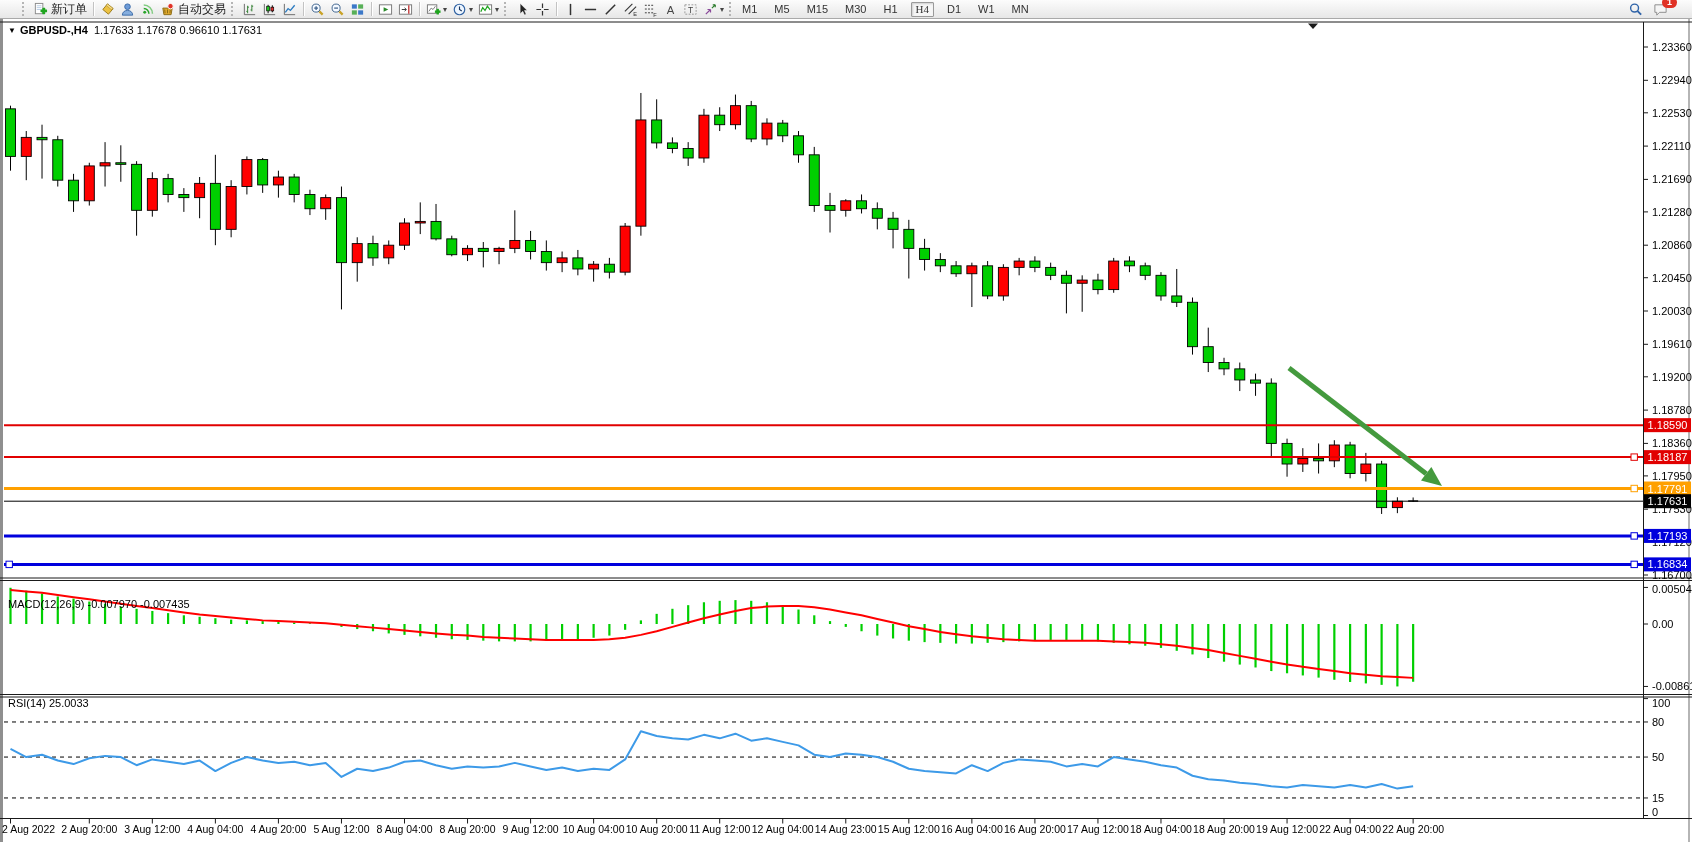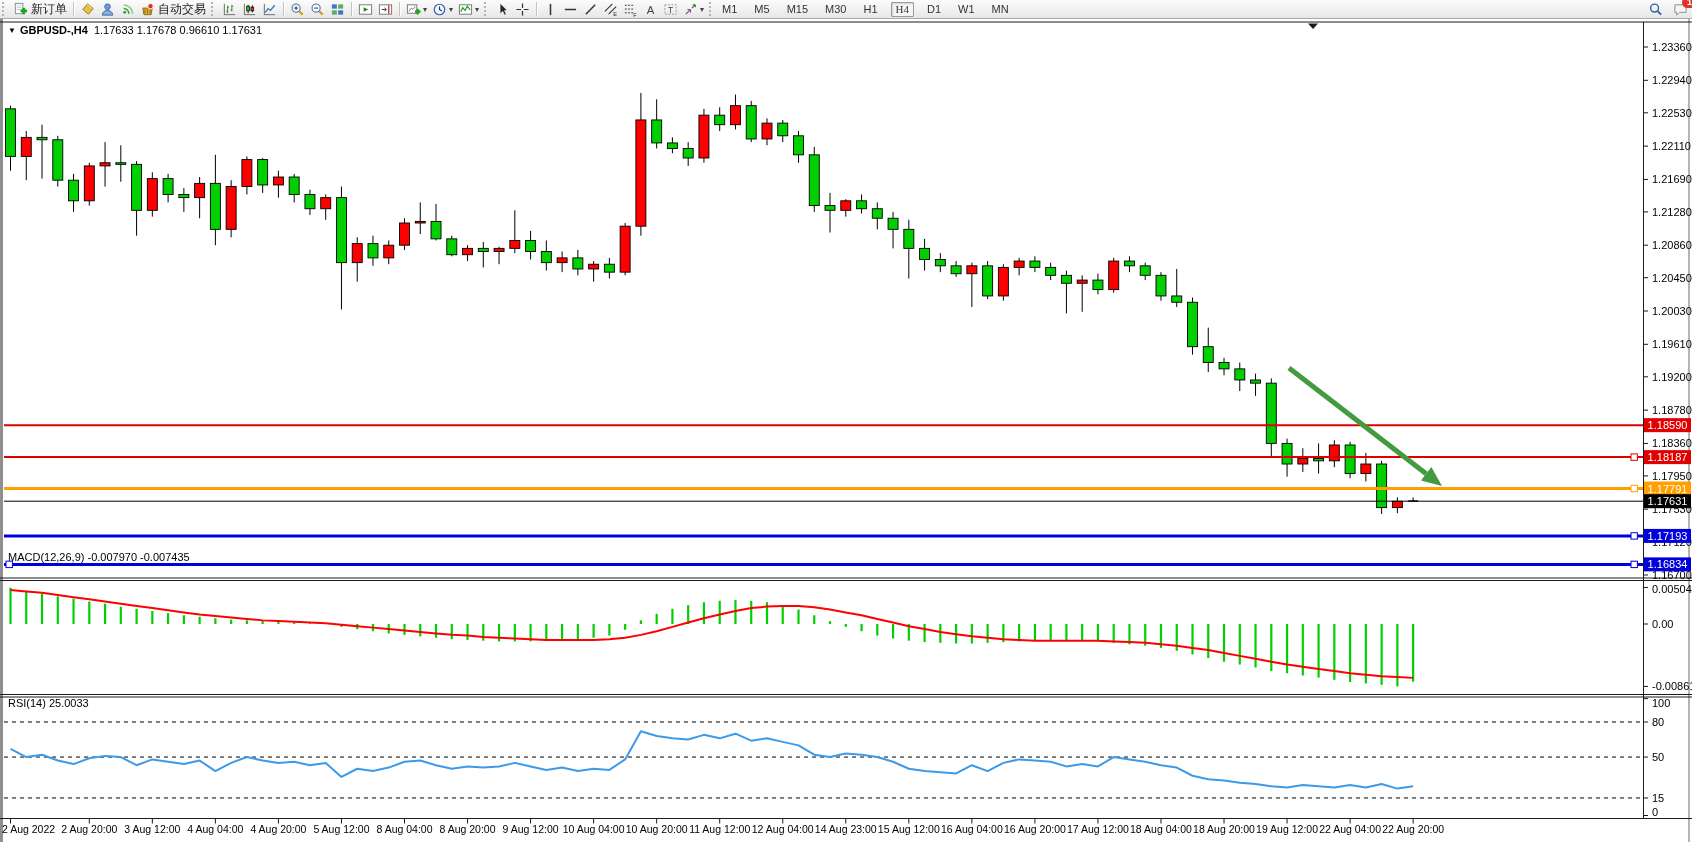--- a/index.html
+++ b/index.html
@@ -1,21 +1,21 @@
 <!DOCTYPE html>
 <html><head>
 <meta charset="utf-8">
 <style>
   html,body{margin:0;padding:0;}
   body{width:1692px;height:843px;position:relative;background:#fff;
        font-family:"Liberation Sans",sans-serif;overflow:hidden;}
   
   .toolbar{position:absolute;top:0;left:0;width:1692px;height:19px;
     background:linear-gradient(#fcfcfc,#e7e7e7);border-bottom:1px solid #a9a9a9;
-    display:flex;align-items:center;padding:0 0;gap:1px;z-index:6;box-sizing:border-box;}
+    display:flex;align-items:center;padding:0 20px;gap:1px;z-index:6;box-sizing:border-box;}
   .tb{display:flex;align-items:center;gap:3px;height:17px;border:0;background:transparent;
       padding:0 2px;font-family:"Liberation Sans",sans-serif;font-size:12px;color:#222;cursor:default;}
   .tb svg{width:15px;height:15px;display:block;}
   .caret{font-size:8px;color:#444;margin-left:-1px;}
   .sep{width:1px;height:14px;background:#c3c3c3;margin:0 3px;box-shadow:1px 0 0 #fff;}
   .grip{width:3px;height:14px;border-left:2px dotted #b5b5b5;margin:0 3px 0 2px;}
   .tf{font-size:11px;padding:0 4px;height:15px;line-height:15px;color:#333;}
   .tf.active{border:1px solid #9a9a9a;background:#f6f6f6;box-shadow:inset 1px 1px 2px #cfcfcf;border-radius:1px;font-family:Liberation Serif, serif;}
   .rightbox{margin-left:auto;display:flex;align-items:center;gap:6px;padding-right:2px;}
   .chatwrap{position:relative;}
@@ -688,14 +688,14 @@
 
 <div class="pane-hit" style="left:4px;top:22px;width:1639px;height:556px"></div>
 <div class="pane-hit" style="left:4px;top:580px;width:1639px;height:114px"></div>
 <div class="pane-hit" style="left:4px;top:697px;width:1639px;height:121px"></div>
 <div class="pane-hit" style="left:1643px;top:22px;width:49px;height:796px"></div>
 <div class="pane-hit" style="left:4px;top:819px;width:1639px;height:22px"></div>
 
 <div class="ovl" style="left:8px;top:24px">
   <span class="tri">▼</span><b style="font-weight:bold"><span>GBPUSD-,H4</span></b>&nbsp;&nbsp;<span>1.17633 1.17678 0.96610 1.17631</span>
 </div>
-<div class="ovl" style="left:8px;top:551px">MACD(12,26,9) -0.007970 -0.007435</div>
+<div class="ovl" style="left:8px;top:598px">MACD(12,26,9) -0.007970 -0.007435</div>
 <div class="ovl" style="left:8px;top:697px">RSI(14) 25.0033</div>
 
 </body></html>

